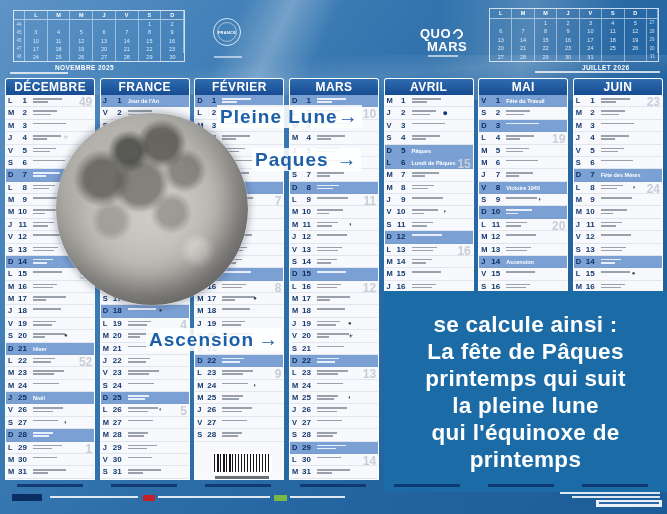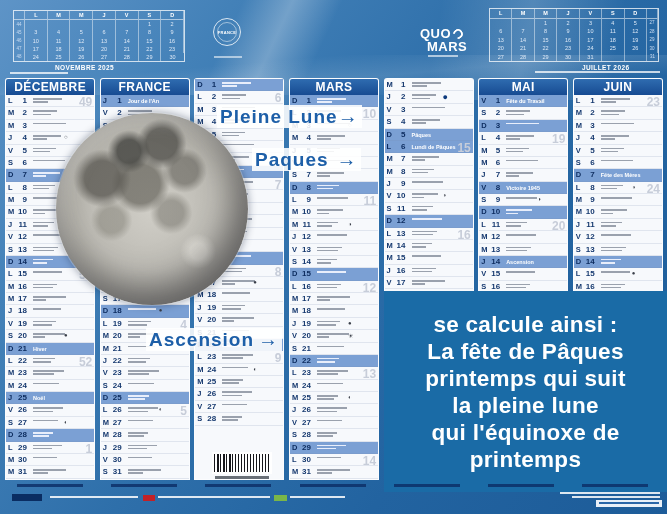--- a/index.html
+++ b/index.html
@@ -721,20 +721,21 @@
             <span class="dl">S</span>
             <span class="dn">31</span>
             <span class="micro">
               <i style="width: 33px;"></i>
               <i style="width: 15px;"></i>
             </span>
           </div>
         </div>
       </div>
       <div class="col">
+        <div class="col-head">FÉVRIER</div>
         <div class="col-body">
           <div class="row hl">
             <span class="dl">D</span>
             <span class="dn">1</span>
             <span class="micro">
               <i style="width: 29px;"></i>
               <i style="width: 15px;"></i>
             </span>
           </div>
           <div class="row">
@@ -1199,20 +1200,21 @@
             <span class="dl">M</span>
             <span class="dn">31</span>
             <span class="micro">
               <i style="width: 33px;"></i>
               <i style="width: 15px;"></i>
             </span>
           </div>
         </div>
       </div>
       <div class="col">
+        <div class="col-head">AVRIL</div>
         <div class="col-body">
           <div class="row">
             <span class="dl">M</span>
             <span class="dn">1</span>
             <span class="micro">
               <i style="width: 29px;"></i>
               <i style="width: 15px;"></i>
             </span>
           </div>
           <div class="row">

